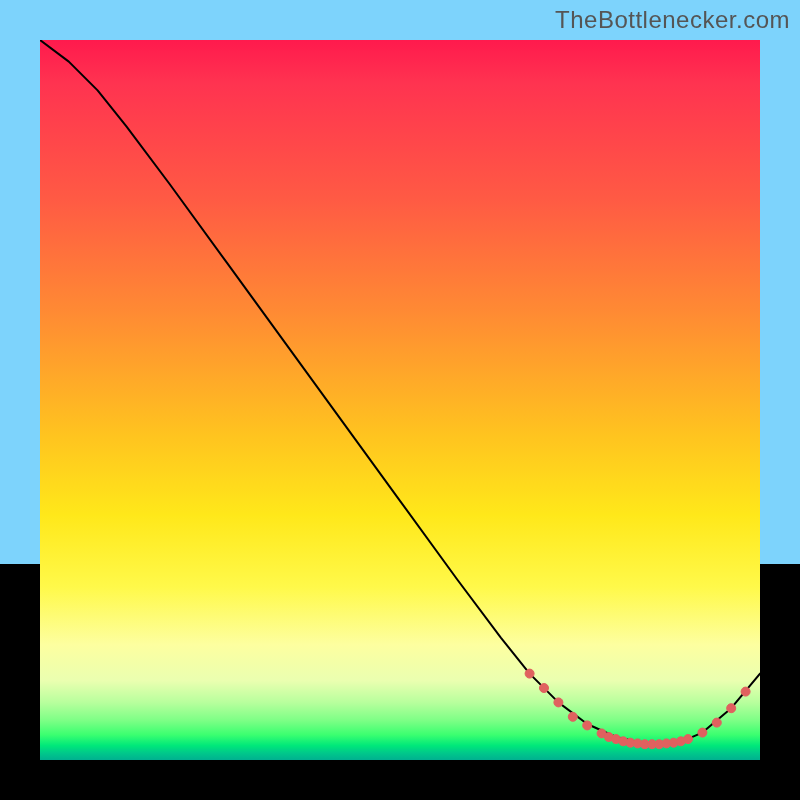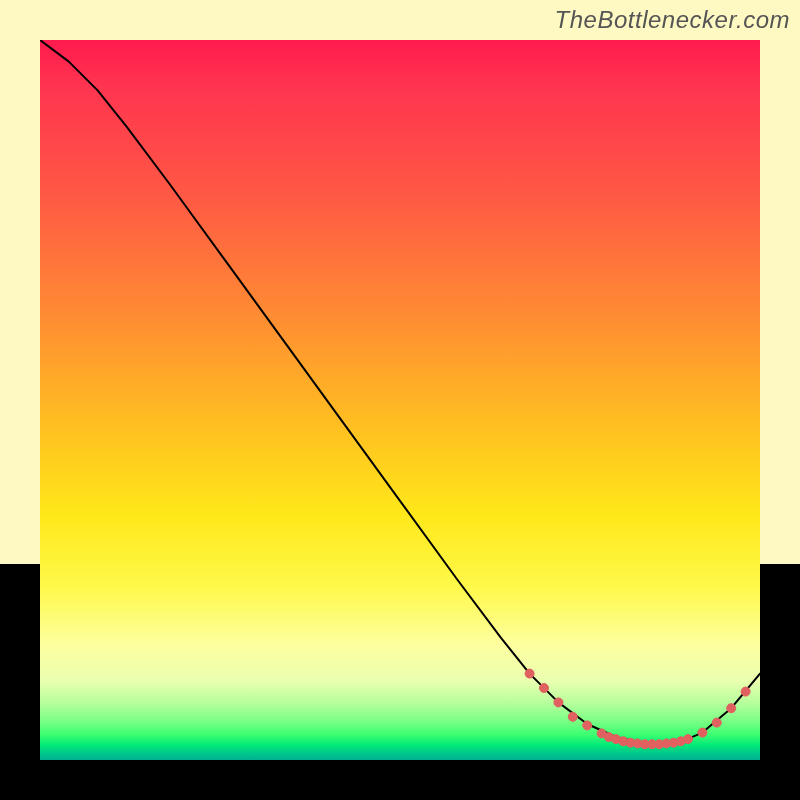--- a/index.html
+++ b/index.html
@@ -1,22 +1,21 @@
 <!DOCTYPE html>
 <html><head>
 <meta charset="utf-8">
 <style>
   * { margin: 0; padding: 0; box-sizing: border-box; }
   html, body { width: 800px; height: 800px; background: #000; overflow: hidden; }
   .stage {
     position: relative;
     width: 800px;
     height: 564px;
-    background: #fef9c3;
-    font-style: italic;
+    background: #7dd3fc;
   }
   .watermark {
     position: absolute;
     top: 6px;
     right: 10px;
     color: #555;
     font-family: Arial, Helvetica, sans-serif;
     font-size: 24px;
     letter-spacing: 0.5px;
     z-index: 5;

